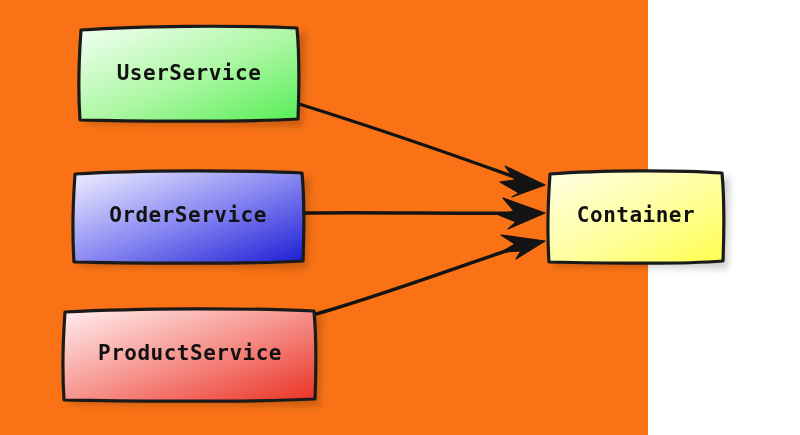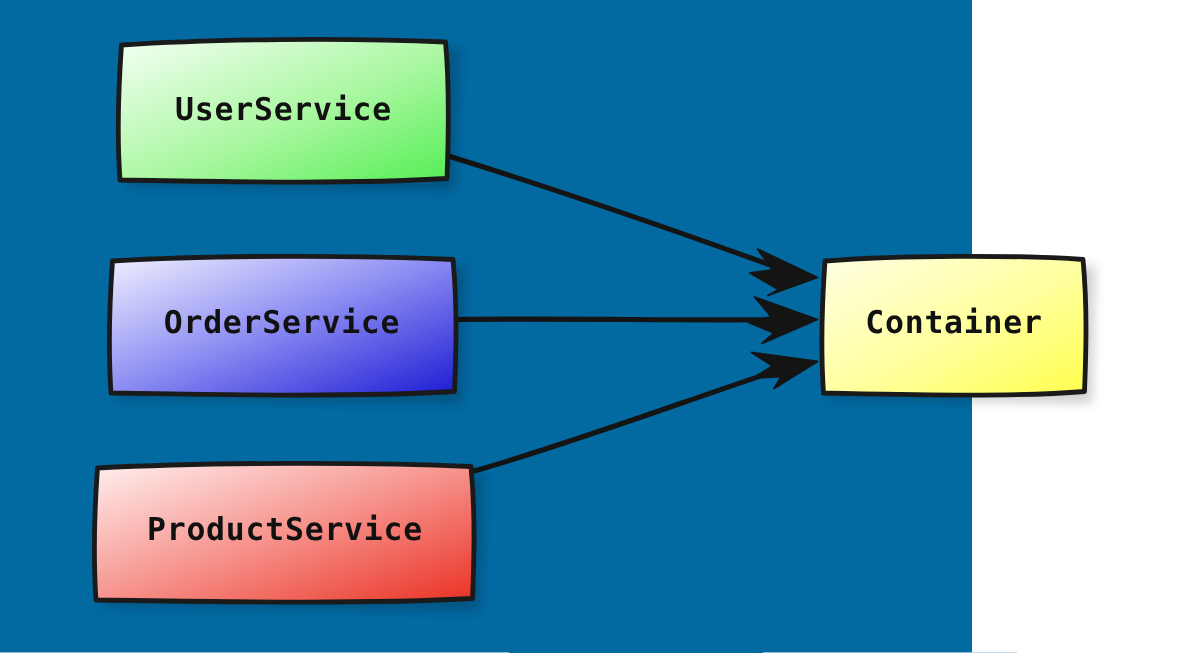--- a/index.html
+++ b/index.html
@@ -10,21 +10,21 @@
   body {
     width: 800px;
     height: 435px;
     overflow: hidden;
     font-family: "DejaVu Sans Mono", monospace;
   }
   #diagram-canvas {
     position: relative;
     width: 648px;
     height: 435px;
-    background: #0369a1;
+    background: #f97316;
   }
   #diagram-svg {
     position: absolute;
     left: 0;
     top: 0;
     width: 800px;
     height: 435px;
   }
   .node-label {
     font-family: "DejaVu Sans Mono", monospace;

